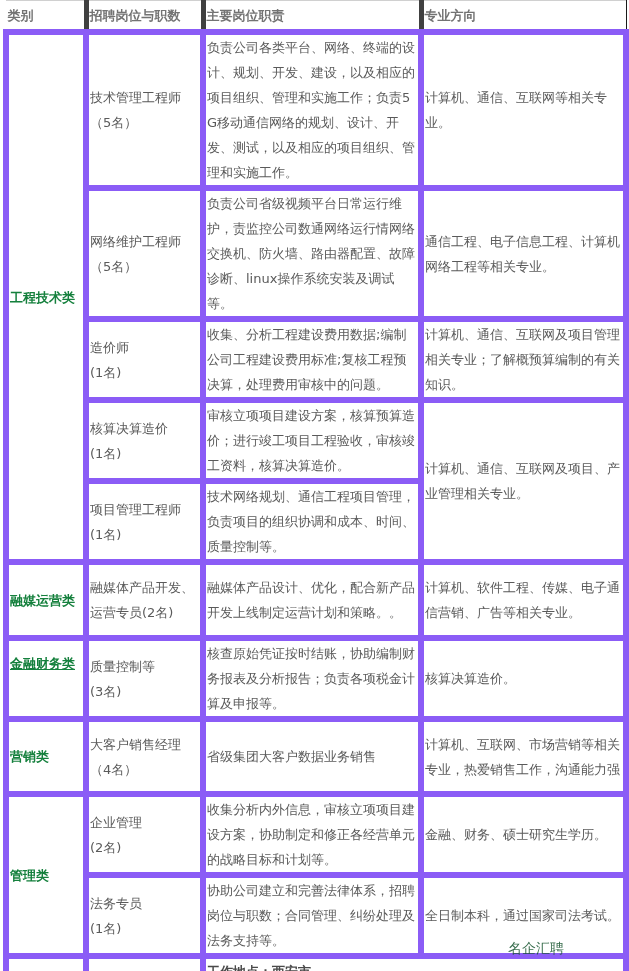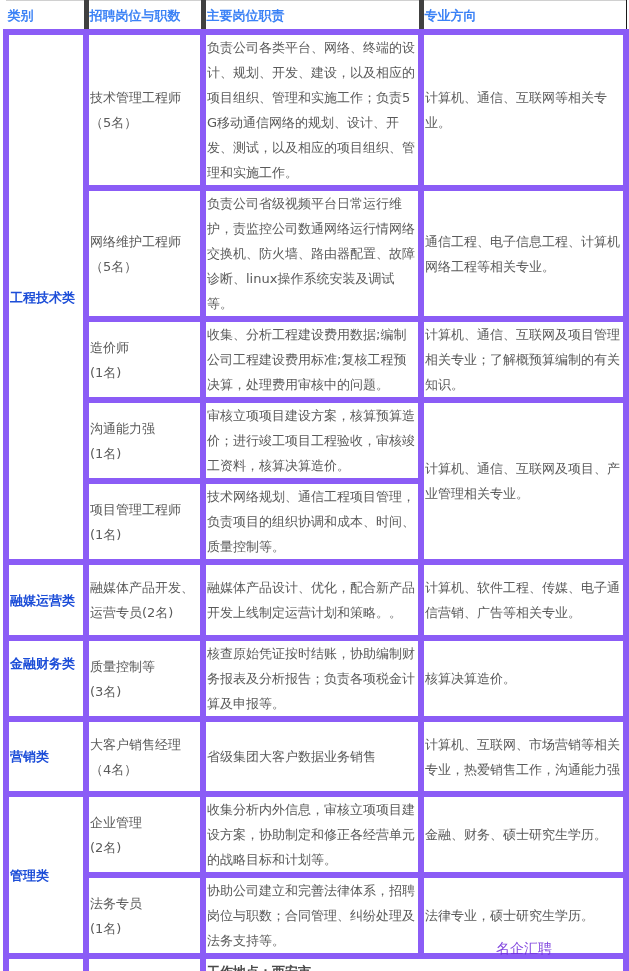--- a/index.html
+++ b/index.html
@@ -1,27 +1,27 @@
 <!DOCTYPE html>
 <html><head>
 <meta charset="utf-8">
 <style>
   html, body { margin:0; padding:0; background:#ffffff; }
   body { width:629px; height:971px; position:relative; overflow:hidden;
          font-family:"DejaVu Sans", "Liberation Sans", sans-serif; color:#5a5a5a; }
   table { position:absolute; left:3px; top:0px; border-collapse:collapse; table-layout:fixed; width:620px; }
   td { border:6px solid #8b5cf6; padding:0 0 0 1px; font-size:13px; line-height:25px; vertical-align:middle; word-break:break-all; }
-  .hdr td { height:28px; font-weight:bold; color:#3b82f6; border-top:1px solid #d0d0d0; border-left:none; border-right:none; }
+  .hdr td { height:28px; font-weight:bold; color:#737373; border-top:1px solid #d0d0d0; border-left:none; border-right:none; }
   .hdr td.c2, .hdr td.c3, .hdr td.c4 { border-left:5px solid #404040; }
   .hdr td.c4 { border-right:1px solid #1a1a1a; }
   .hdr td.c1 { border-left:1px solid #fff; }
-  .cat { font-weight:bold; color:#1d4ed8; }
-  .top { vertical-align:top; padding-top:10px; }
+  .cat { font-weight:bold; color:#15803d; }
+  .top { vertical-align:top; padding-top:10px;text-decoration:underline; }
   .bold { font-weight:bold; color:#4a4a4a; }
-  .wm { position:absolute; left:496px; top:940px; font-size:14px; color:#6d28d9; opacity:0.85; }
+  .wm { position:absolute; left:508px; top:940px; font-size:14px; color:#14532d; opacity:0.85; }
 </style>
 </head>
 <body>
 
 <table>
   <colgroup>
     <col style="width:80px">
       <col style="width:117px">
       <col style="width:218px">
       <col style="width:205px">
@@ -54,21 +54,21 @@
   <tr style="height:76px">
     <td>
           <div>造价师</div>
           <div>(1名)</div>
         </td>
     <td>收集、分析工程建设费用数据;编制公司工程建设费用标准;复核工程预决算，处理费用审核中的问题。</td>
     <td>计算机、通信、互联网及项目管理相关专业；了解概预算编制的有关知识。</td>
   </tr>
   <tr style="height:76px">
     <td>
-          <div>沟通能力强</div>
+          <div>核算决算造价</div>
           <div>(1名)</div>
         </td>
     <td>审核立项项目建设方案，核算预算造价；进行竣工项目工程验收，审核竣工资料，核算决算造价。</td>
     <td rowspan="2">计算机、通信、互联网及项目、产业管理相关专业。</td>
   </tr>
   <tr style="height:76px">
     <td>
           <div>项目管理工程师</div>
           <div>(1名)</div>
         </td>
@@ -110,21 +110,21 @@
         </td>
     <td>收集分析内外信息，审核立项项目建设方案，协助制定和修正各经营单元的战略目标和计划等。</td>
     <td>金融、财务、硕士研究生学历。</td>
   </tr>
   <tr style="height:75px">
     <td>
           <div>法务专员</div>
           <div>(1名)</div>
         </td>
     <td>协助公司建立和完善法律体系，招聘岗位与职数；合同管理、纠纷处理及法务支持等。</td>
-    <td>法律专业，硕士研究生学历。</td>
+    <td>全日制本科，通过国家司法考试。</td>
   </tr>
 
   <tr style="height:52px">
     <td class="cat">合计</td>
     <td class="bold">25</td>
     <td colspan="2" class="bold">
       <div>工作地点：西安市。</div>
       <div>学历条件：软件工程、硕士研究生学历。（985,211优先）</div>
     </td>
   </tr>

